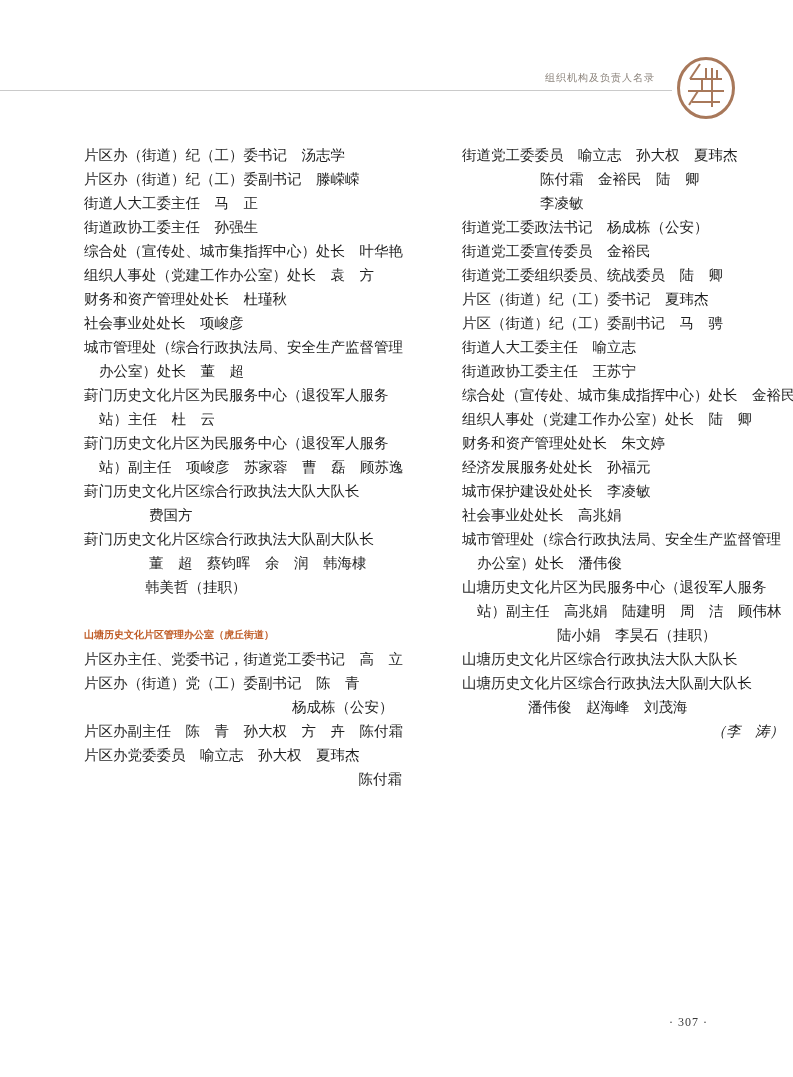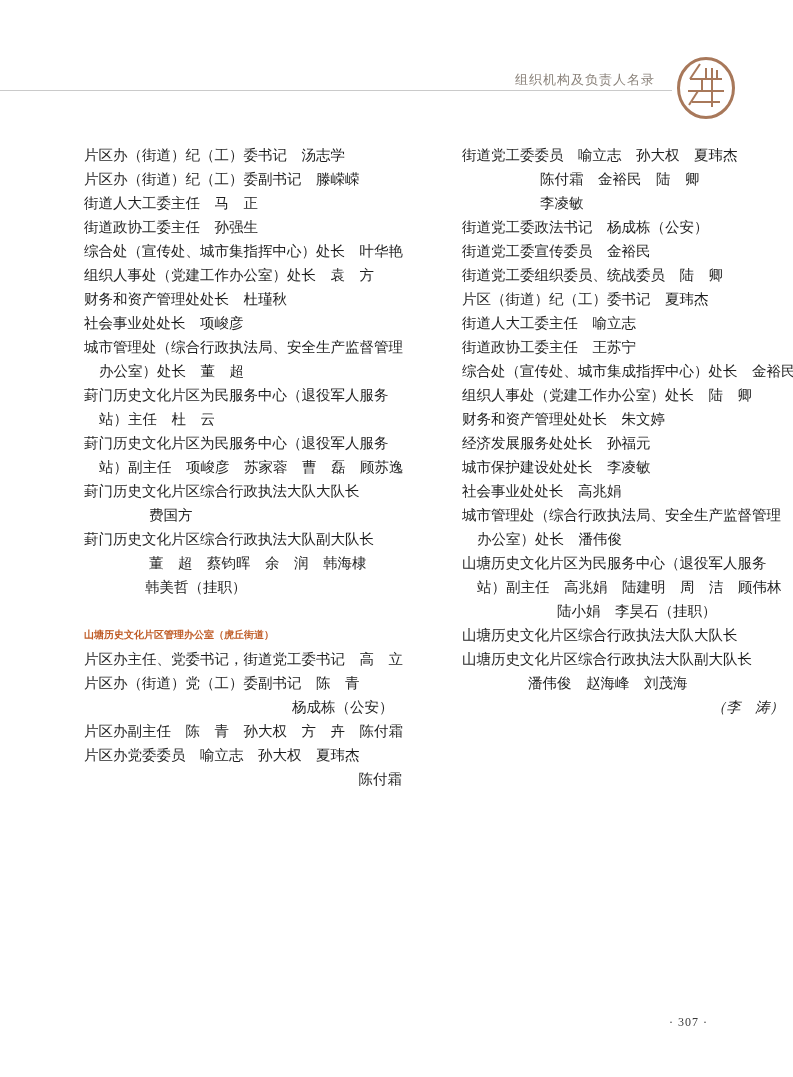--- a/index.html
+++ b/index.html
@@ -9,21 +9,21 @@
     background:#ffffff;
     overflow:hidden;
     font-family:"Liberation Serif","DejaVu Serif",serif;
     color:#1f1f1f;
   }
   
   .hdr-title{
     position:absolute;
     top:71px;right:138px;
     font-family:"Liberation Sans","DejaVu Sans",sans-serif;
-    font-size:13px;letter-spacing:1px;
+    font-size:10px;letter-spacing:1px;
     color:#8a827a;
     white-space:nowrap;
   }
   .hdr-rule{
     position:absolute;
     left:0;top:90px;
     width:672px;height:1px;
     background:#cacaca;
   }
   .seal{
@@ -114,20 +114,21 @@
     </div>
 
   <div class="col" id="col-right">
       <div class="line">街道党工委委员　喻立志　孙大权　夏玮杰</div>
       <div class="line" style="padding-left: 78px;">陈付霜　金裕民　陆　卿</div>
       <div class="line" style="padding-left: 78px;">李凌敏</div>
       <div class="line">街道党工委政法书记　杨成栋（公安）</div>
       <div class="line">街道党工委宣传委员　金裕民</div>
       <div class="line">街道党工委组织委员、统战委员　陆　卿</div>
       <div class="line">片区（街道）纪（工）委书记　夏玮杰</div>
+      <div class="line">片区（街道）纪（工）委副书记　马　骋</div>
       <div class="line">街道人大工委主任　喻立志</div>
       <div class="line">街道政协工委主任　王苏宁</div>
       <div class="line">综合处（宣传处、城市集成指挥中心）处长　金裕民</div>
       <div class="line">组织人事处（党建工作办公室）处长　陆　卿</div>
       <div class="line">财务和资产管理处处长　朱文婷</div>
       <div class="line">经济发展服务处处长　孙福元</div>
       <div class="line">城市保护建设处处长　李凌敏</div>
       <div class="line">社会事业处处长　高兆娟</div>
       <div class="line">城市管理处（综合行政执法局、安全生产监督管理</div>
       <div class="line" style="padding-left: 15px;">办公室）处长　潘伟俊</div>

